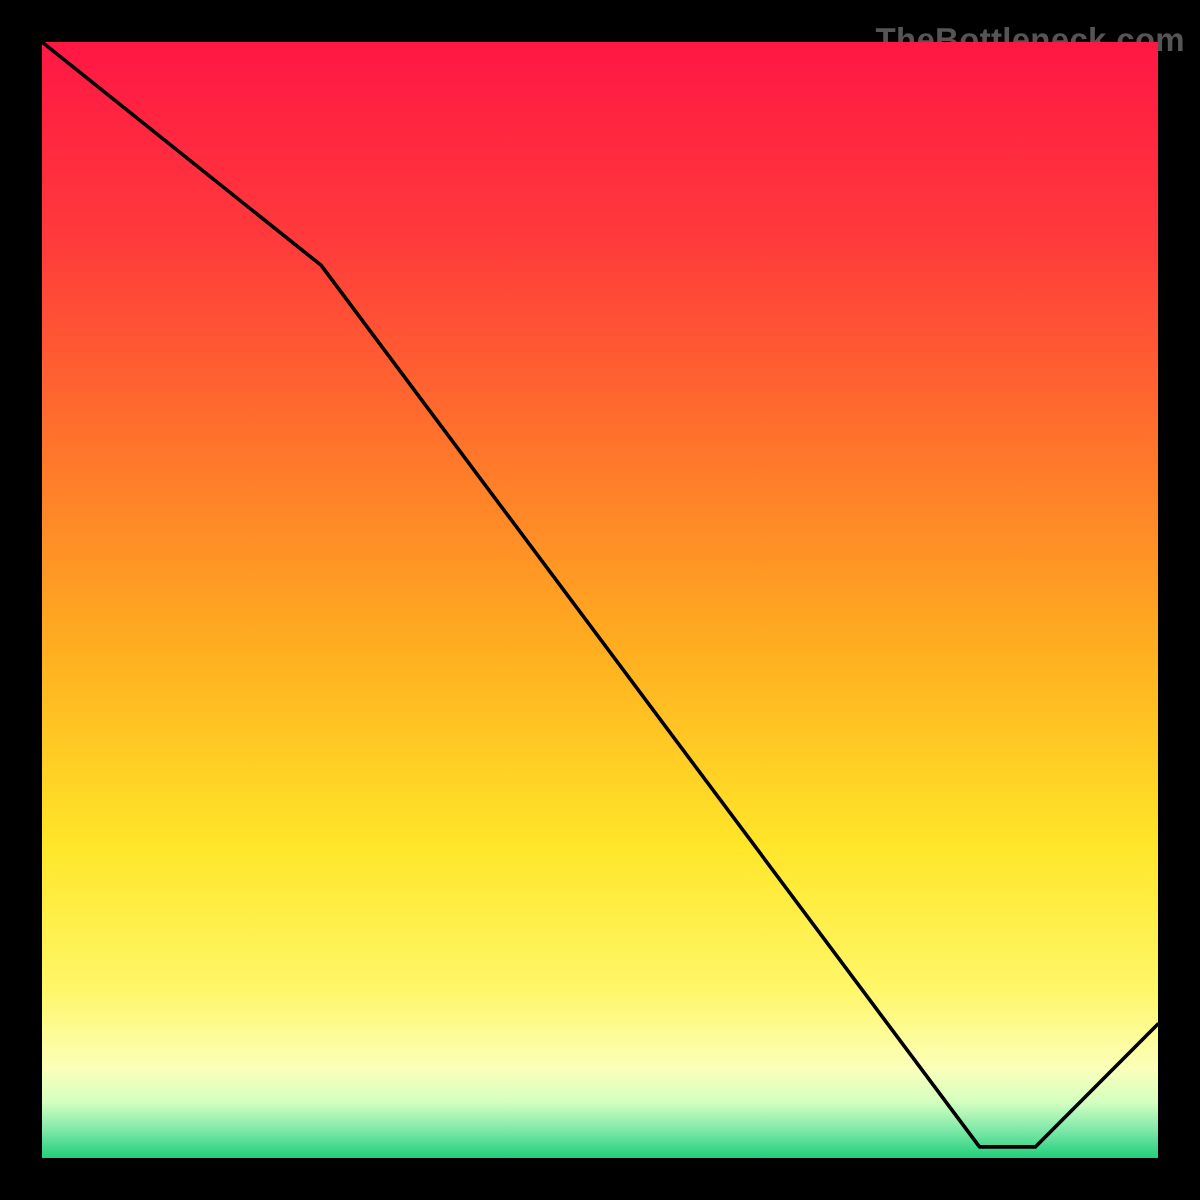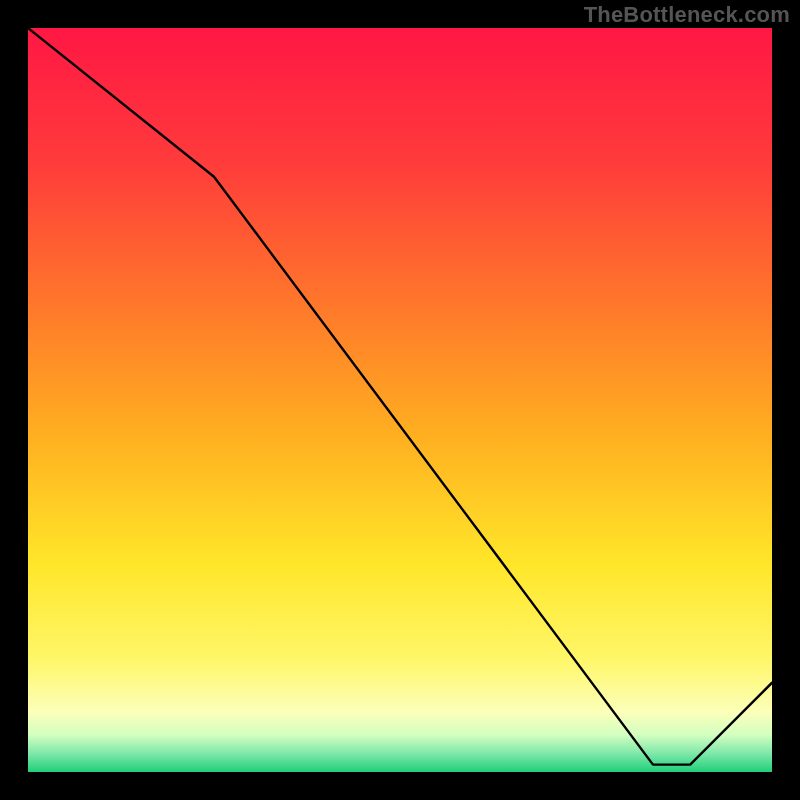--- a/index.html
+++ b/index.html
@@ -12,21 +12,21 @@
     font-family: Arial, Helvetica, sans-serif;
   }
   .frame {
     position: relative;
     width: 800px;
     height: 800px;
     background: #000;
   }
   .attribution {
     position: absolute;
-    top: 2px;
+    top: 14px;
     right: 10px;
     color: #555;
     font-size: 22px;
     font-weight: 600;
     letter-spacing: 0.2px;
   }
   .plot-wrap {
     position: absolute;
     left: 28px;
     top: 28px;

